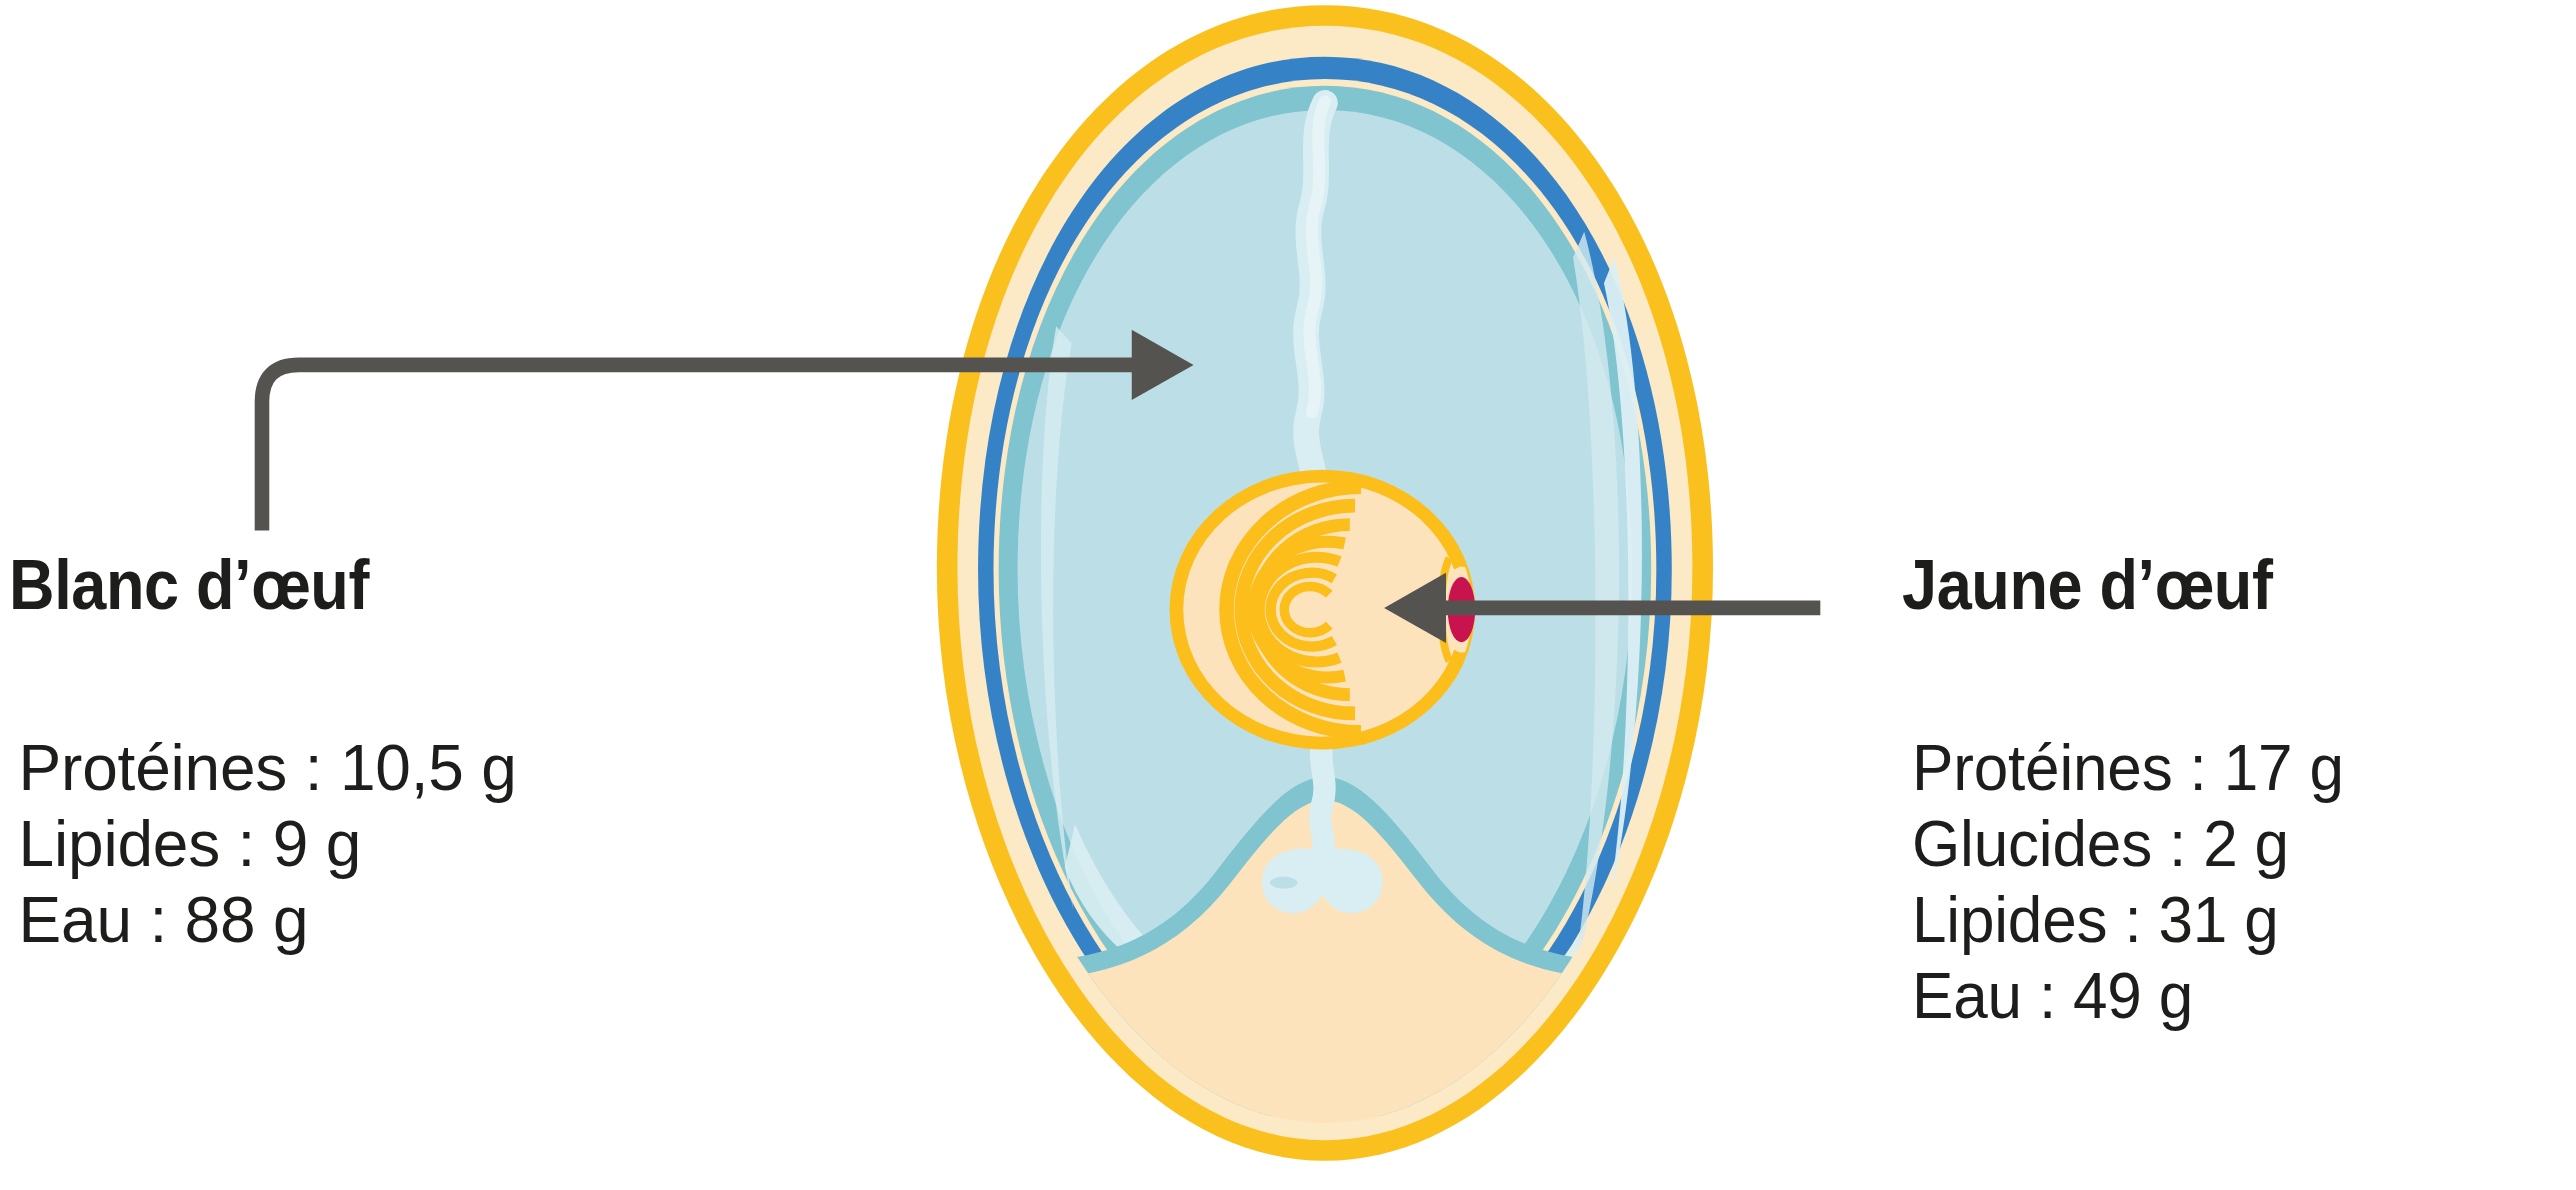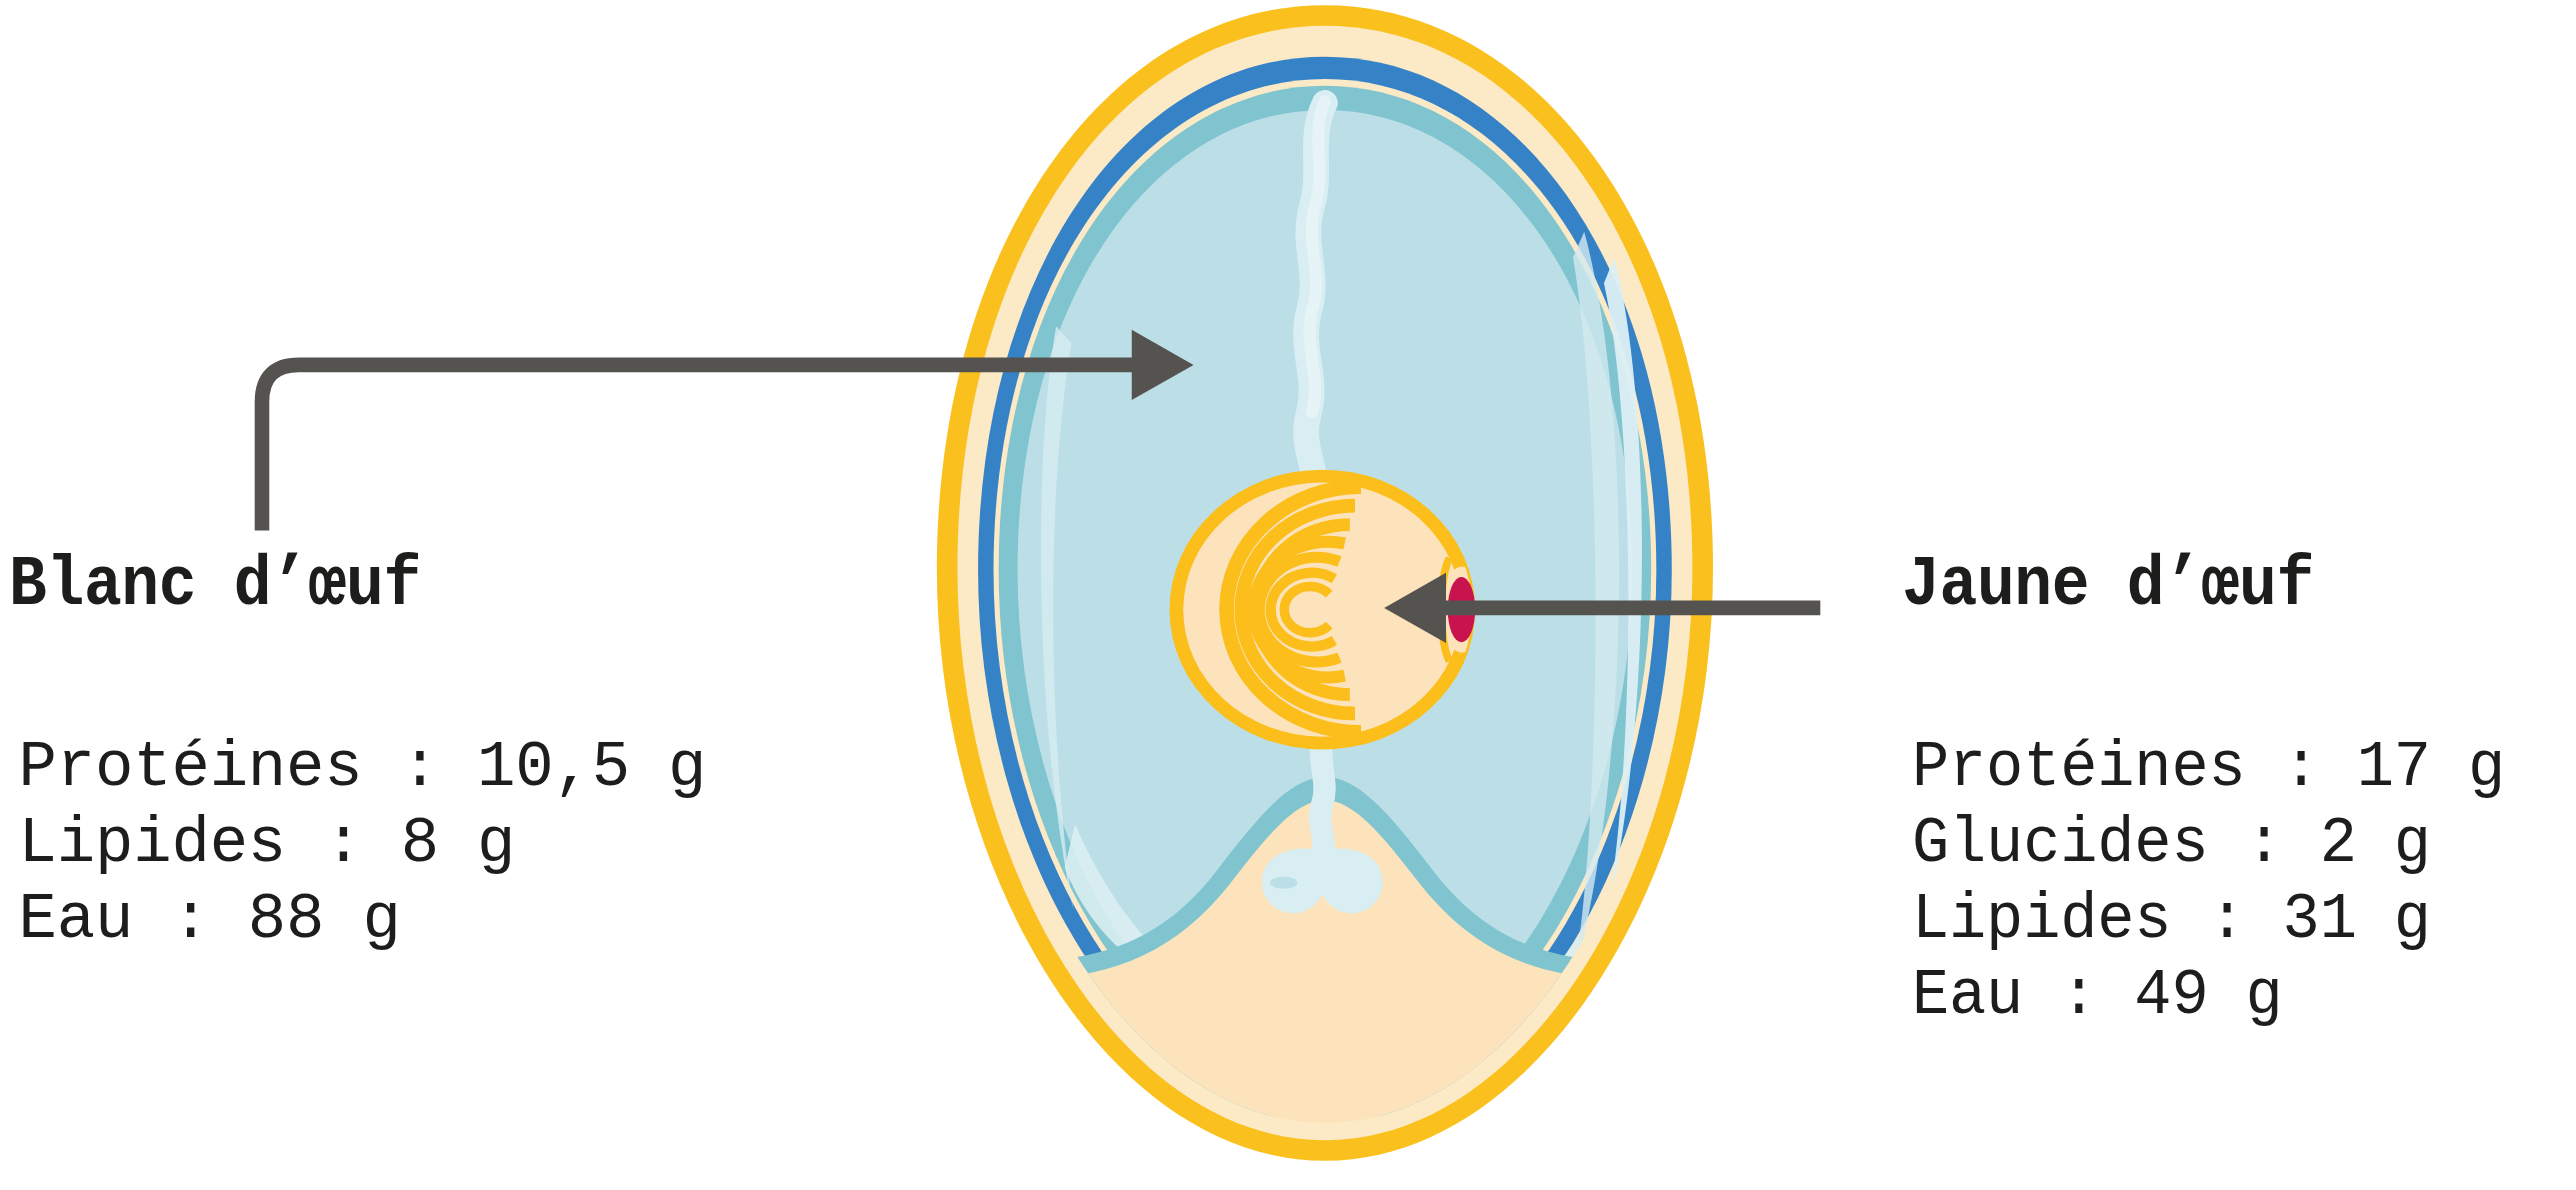--- a/index.html
+++ b/index.html
@@ -14,21 +14,20 @@
     overflow: hidden;
     font-family: "Liberation Sans", "DejaVu Sans", sans-serif;
     color: #1d1d1b;
     position: relative;
   }
   #stage {
     position: absolute;
     left: 0; top: 0;
     width: 2576px;
     height: 1190px;
-    font-family: Liberation Mono, monospace;
   }
 
   
   .panel {
     position: absolute;
     top: 0;
     height: 1190px;
     width: 859px;
   }
   .panel-left  { left: 8.6px;  text-align: left; }
@@ -233,21 +232,21 @@
         <line x1="2120" y1="708" x2="1672" y2="708" stroke="#55534F" stroke-width="17" stroke-linecap="butt"></line>
         <path d="M1612 708 L1684 667 L1684 749 Z" fill="#55534F"></path>
       </g>
     </svg>
   </div>
 
   <div class="panel panel-left">
     <div class="panel-title">Blanc d’œuf</div>
     <ul class="nutrition-list">
       <li>Protéines : 10,5 g</li>
-      <li>Lipides : 8 g</li>
+      <li>Lipides : 9 g</li>
       <li>Eau : 88 g</li>
     </ul>
   </div>
 
   <div class="panel panel-right">
     <div class="panel-title">Jaune d’œuf</div>
     <ul class="nutrition-list">
       <li>Protéines : 17 g</li>
       <li>Glucides : 2 g</li>
       <li>Lipides : 31 g</li>

